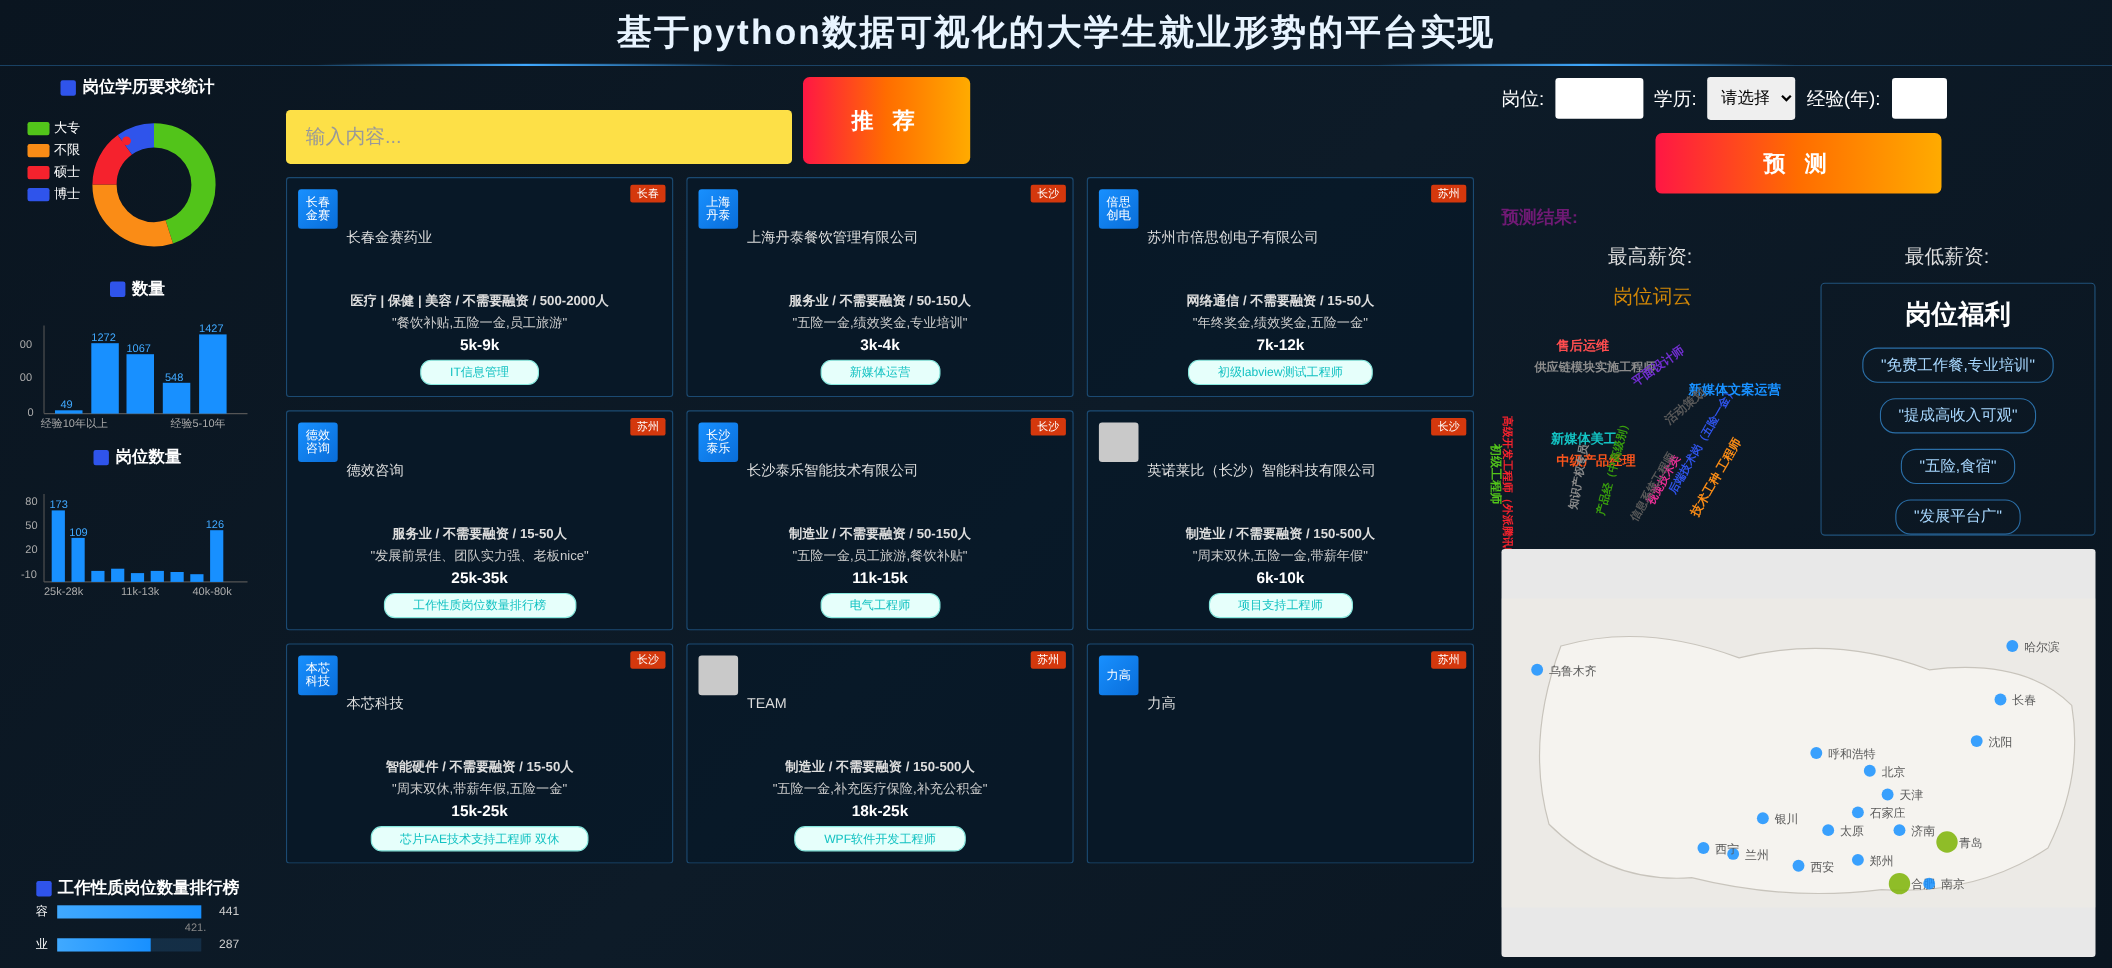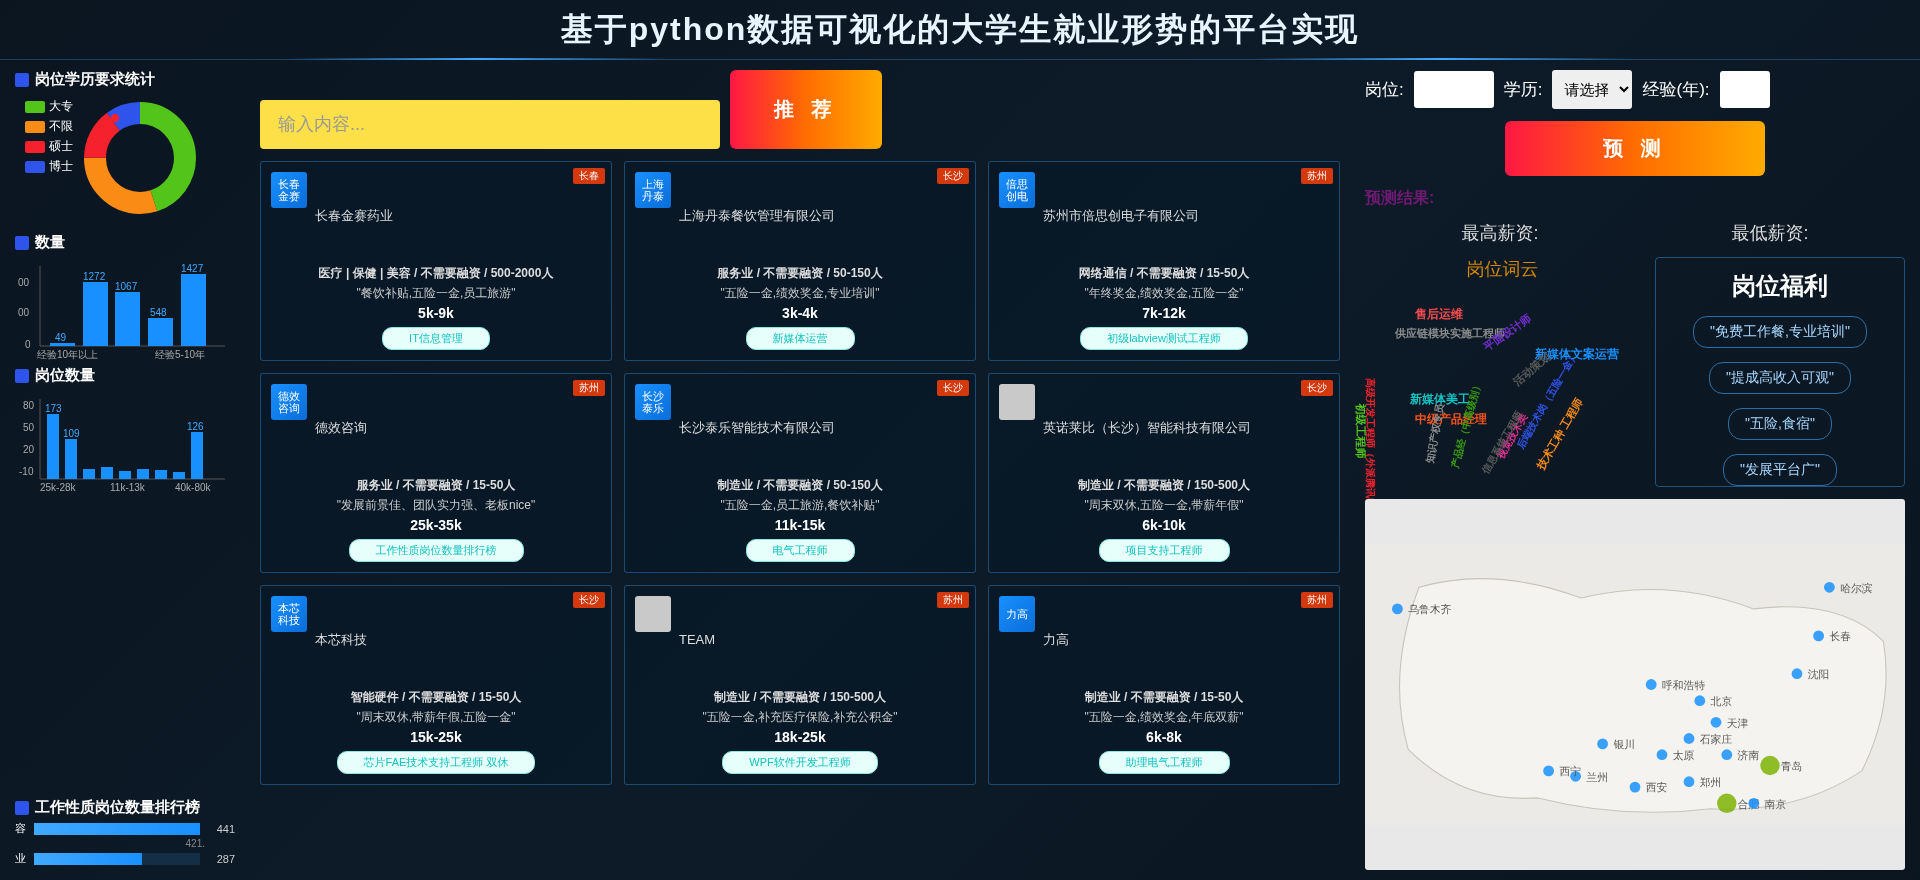--- a/index.html
+++ b/index.html
@@ -2,21 +2,21 @@
 <html><head>
 <meta charset="utf-8">
 <style>
 * { margin:0; padding:0; box-sizing:border-box; }
 body { background:linear-gradient(135deg,#0a1520 0%,#0d1b28 50%,#0a1520 100%); font-family:"Microsoft YaHei",sans-serif; color:#fff; width:1920px; height:880px; overflow:hidden; }
 .header { height:60px; display:flex; align-items:center; justify-content:center; position:relative; border-bottom:1px solid rgba(64,169,255,.3); }
 .header h1 { font-size:32px; font-weight:600; letter-spacing:2px; color:#e8f4ff; }
 .header::before,.header::after { content:""; position:absolute; bottom:-1px; width:380px; height:2px; background:linear-gradient(90deg,transparent,#40a9ff,transparent); }
 .header::before { left:15%; } .header::after { right:15%; }
 .main { display:flex; height:820px; padding:10px 15px; gap:15px; }
-.left { width:220px; display:flex; flex-direction:column; gap:0; }
+.left { width:220px; display:flex; flex-direction:column; gap:10px;align-items:center; }
 .panel-title { display:flex; align-items:center; gap:6px; font-size:15px; font-weight:700; color:#fff; margin-bottom:4px; }
 .panel-title::before { content:""; width:14px; height:14px; background:#2f54eb; border-radius:2px; }
 .donut-chart { position:relative; width:180px; height:140px; margin:0 auto; }
 .donut-chart svg { position:absolute; left:40px; top:0; }
 .legend { position:absolute; left:-10px; top:5px; font-size:12px; }
 .legend-item { display:flex; align-items:center; gap:4px; margin-bottom:3px; }
 .legend-swatch { width:20px; height:12px; border-radius:2px; }
 .bar-chart { height:110px; position:relative; }
 .bar-chart svg { width:100%; height:100%; }
 .bar-label { font-size:10px; fill:#aaa; }
@@ -281,26 +281,20 @@
       <div class="card-salary">18k-25k</div>
       <span class="card-tag">WPF软件开发工程师</span>
     </div>
         </div>
         <div class="card">
     <div class="card-city">苏州</div>
     <div class="card-head">
       <div class="card-logo ">力高</div>
       <div class="card-company">力高</div>
     </div>
-    <div class="card-body">
-      <div class="card-meta">制造业 / 不需要融资 / 15-50人</div>
-      <div class="card-welfare">"五险一金,绩效奖金,年底双薪"</div>
-      <div class="card-salary">6k-8k</div>
-      <span class="card-tag">助理电气工程师</span>
-    </div>
         </div>
       </div>
   </div>
 
   <div class="right">
     <div class="form-row">
       <label>岗位:</label>
       <input style="">
       <label>学历:</label>
       <select><option id="edu-opt">请选择</option></select>

